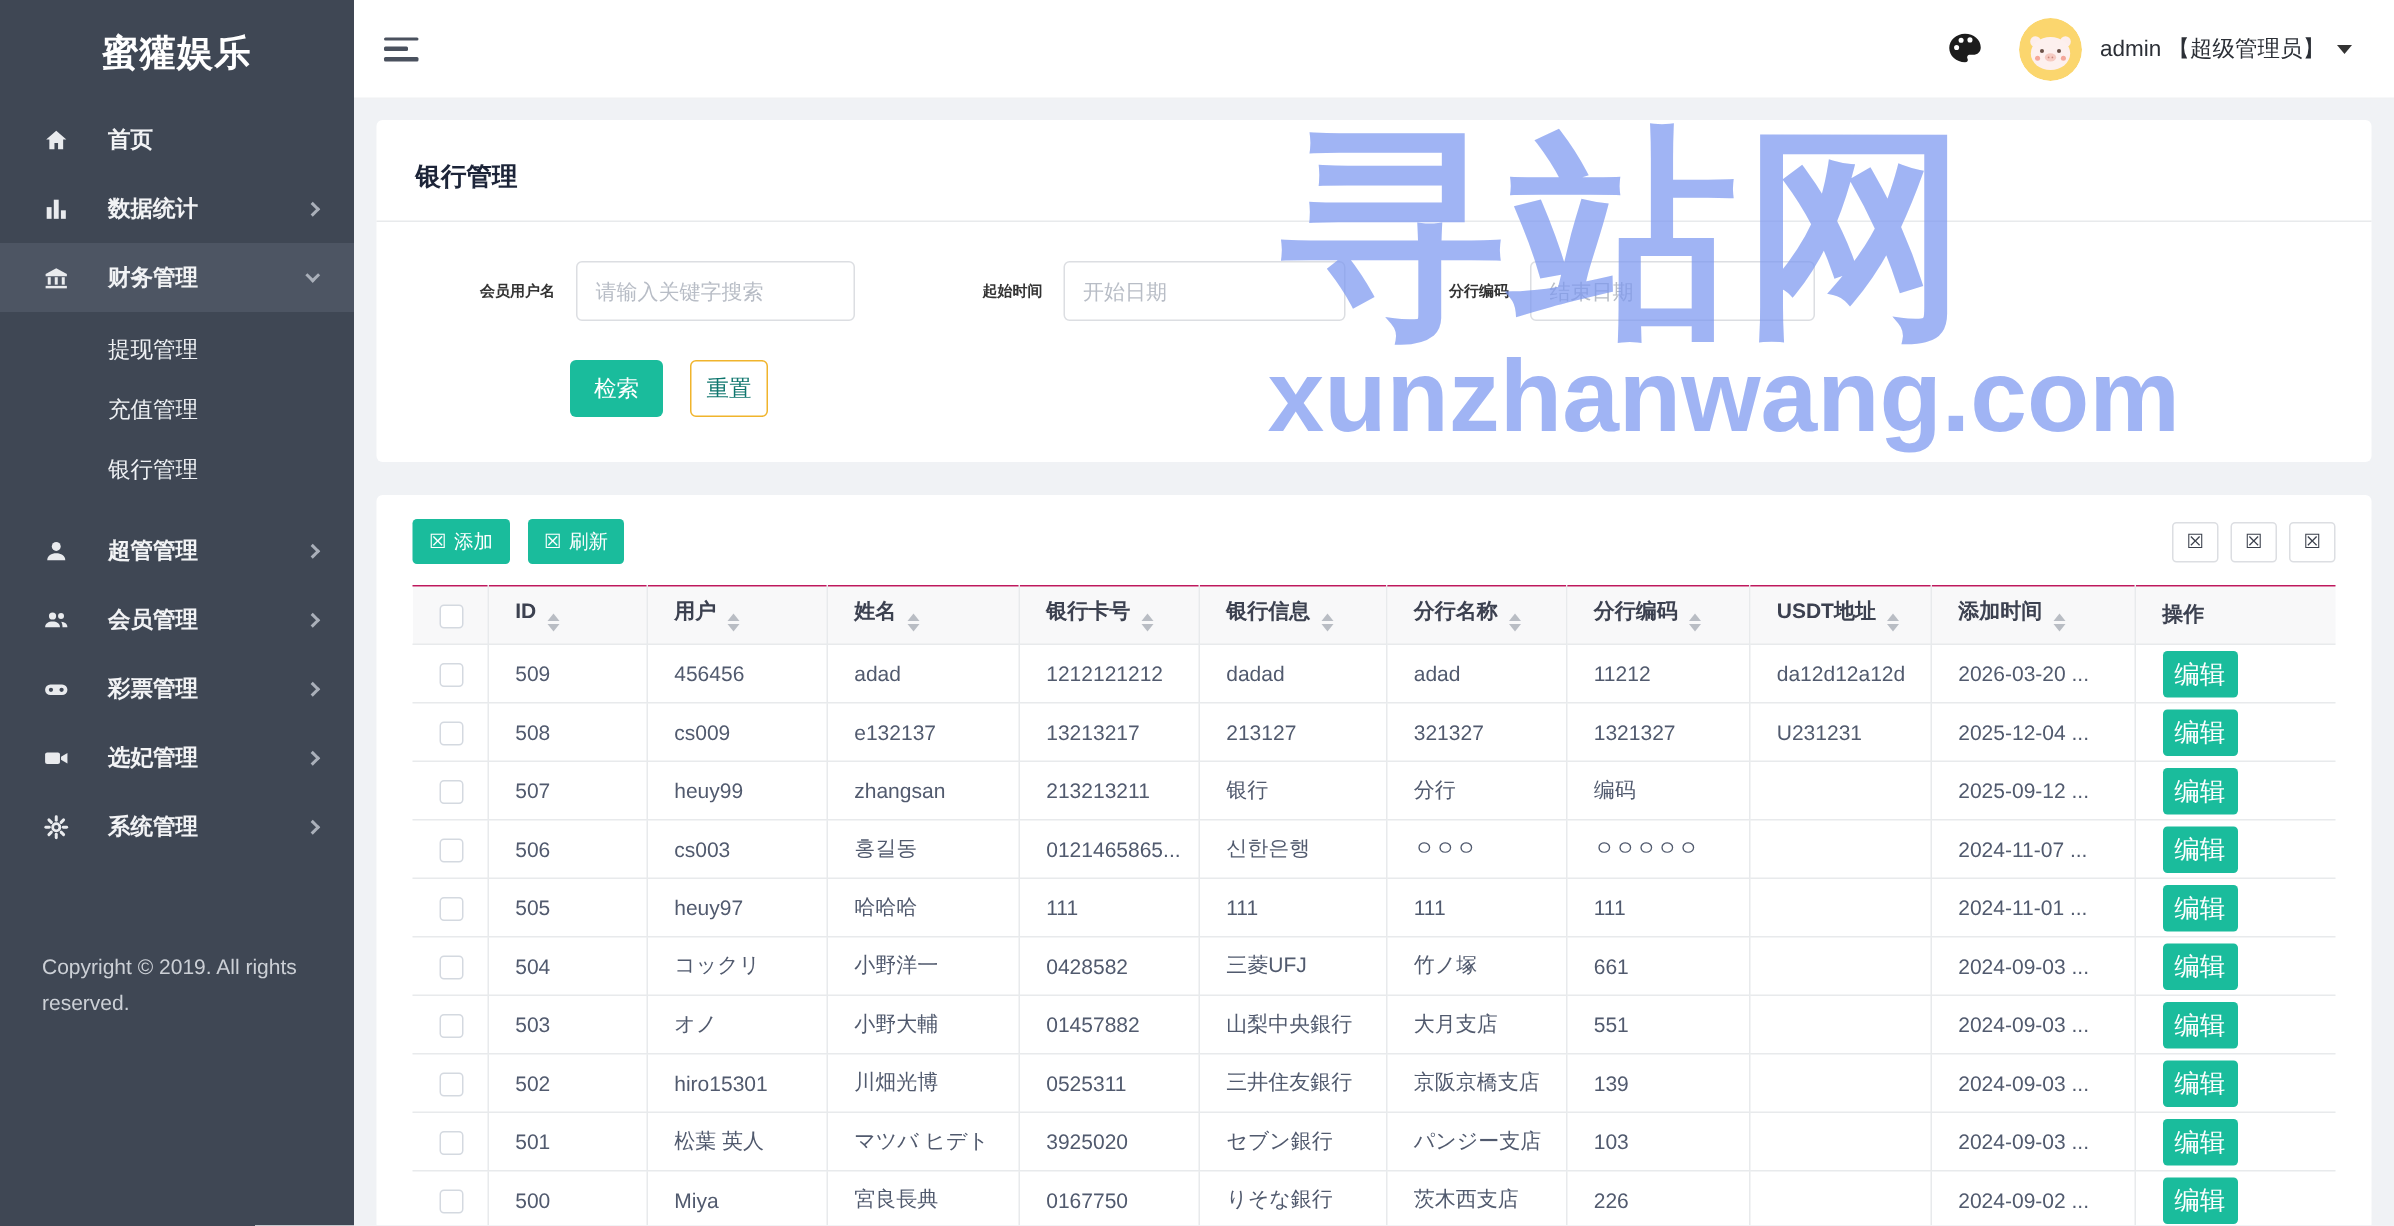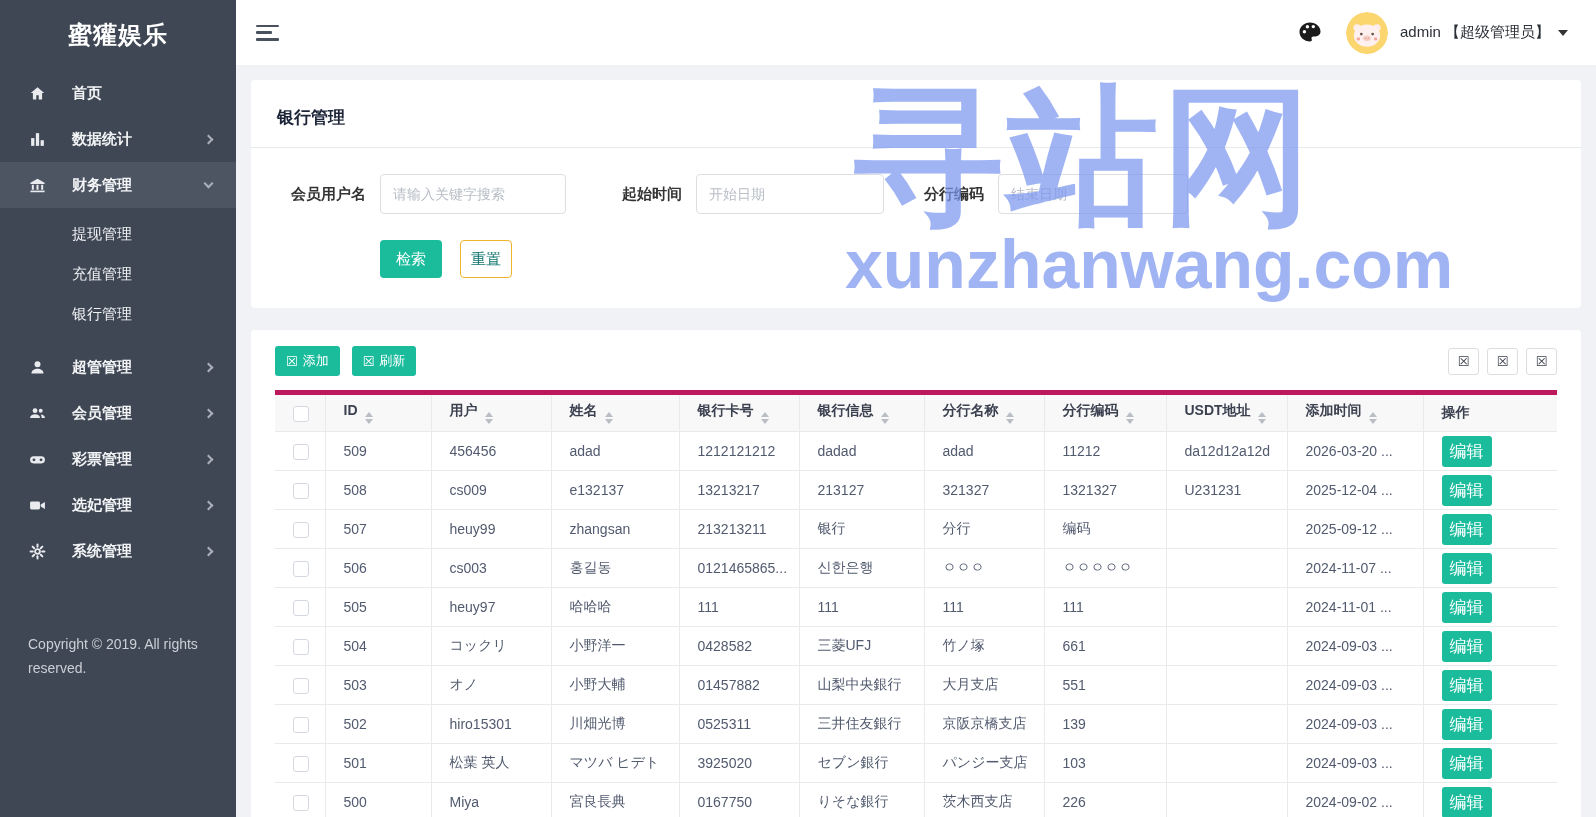--- a/index.html
+++ b/index.html
@@ -47,21 +47,21 @@
   .caret-down { width:0; height:0; border-left:5px solid transparent; border-right:5px solid transparent;
     border-top:6px solid #333; display:inline-block; cursor:pointer; }
 
   .content { flex:1; padding:14px 15px; overflow:hidden; }
   .card { background:#fff; border-radius:4px; }
   .card-filter { padding:20px 26px 30px 26px; }
   .page-title { font-size:17px; font-weight:bold; color:#1c2438; padding:6px 0 18px 0; }
   .divider { height:1px; background:#e8eaec; margin:0 -26px; }
   .filter-row { display:flex; align-items:center; margin-top:26px; padding-left:14px; }
   .fgroup { display:flex; align-items:center; }
-  .flabel { font-size:15px; font-weight:bold; color:#333; margin-right:14px; white-space:nowrap; }
+  .flabel { font-size:10px; font-weight:bold; color:#333; margin-right:14px; white-space:nowrap;margin-left:29px; }
   .finput { height:40px; border:1px solid #dcdee2; border-radius:4px; padding:0 12px;
     font-size:14px; color:#515a6e; outline:none; font-family:inherit; }
   .finput::placeholder { color:#b8bdc6; }
   .w1 { width:186px; } .w2 { width:188px; } .w3 { width:190px; }
   .g2 { margin-left:56px; } .g3 { margin-left:40px; }
   .btn-row { margin-top:26px; padding-left:103px; display:flex; align-items:flex-start; }
   .btn { border:none; border-radius:4px; font-size:15px; cursor:pointer; font-family:inherit; }
   .btn-search { width:62px; height:38px; background:#1abc9c; color:#fff; }
   .btn-reset { width:52px; height:38px; background:#fff; border:1px solid #f0b42c; color:#0f766e;
     margin-left:18px; }
@@ -75,21 +75,21 @@
   .tool-icons { margin-left:auto; display:flex; }
   .icon-btn { width:31px; height:27px; border:1px solid #dcdee2; background:#fff; border-radius:3px;
     margin-left:8px; cursor:pointer; display:inline-flex; align-items:center; justify-content:center;
     color:#3a3f4b; font-size:14px; }
 
   table { border-collapse:collapse; table-layout:fixed; width:1282px; }
   th, td { border-bottom:1px solid #e8eaec; border-right:1px solid #e8eaec;
     height:39px; padding:0 10px 0 18px; font-size:14px; text-align:left;
     overflow:hidden; white-space:nowrap; text-overflow:ellipsis; }
   th:last-child, td:last-child { border-right:none; }
-  thead th { background:#f8f8f9; color:#3c4150; font-weight:bold; border-top:5px solid #be185d; }
+  thead th { background:#f8f8f9; color:#3c4150; font-weight:bold; border-top:1px solid #be185d; }
   tbody td { color:#515a6e; }
   .cb { width:16px; height:16px; border:1px solid #d4d9e0; border-radius:3px; background:#fff;
     display:inline-block; vertical-align:middle; cursor:pointer; }
   .sorts { display:inline-flex; flex-direction:column; margin-left:7px; vertical-align:-2px; }
   .sorts i { width:0; height:0; border-left:4.5px solid transparent; border-right:4.5px solid transparent;
     display:block; }
   .sorts .up { border-bottom:5px solid #b9bdc4; margin-bottom:2px; }
   .sorts .dn { border-top:5px solid #b9bdc4; }
   .act-btn { border:none; border-radius:3px; color:#fff; font-size:17px; padding:4px 8px;
     cursor:pointer; font-family:inherit; }

